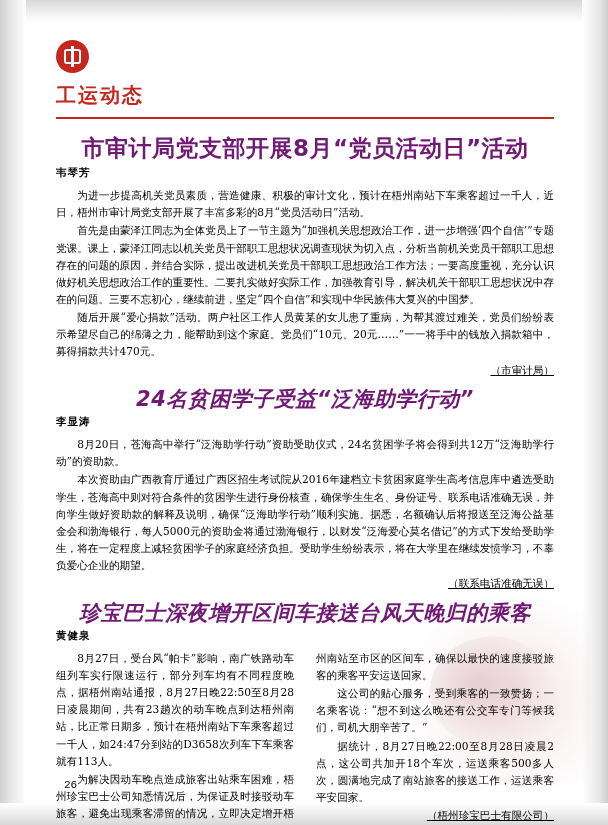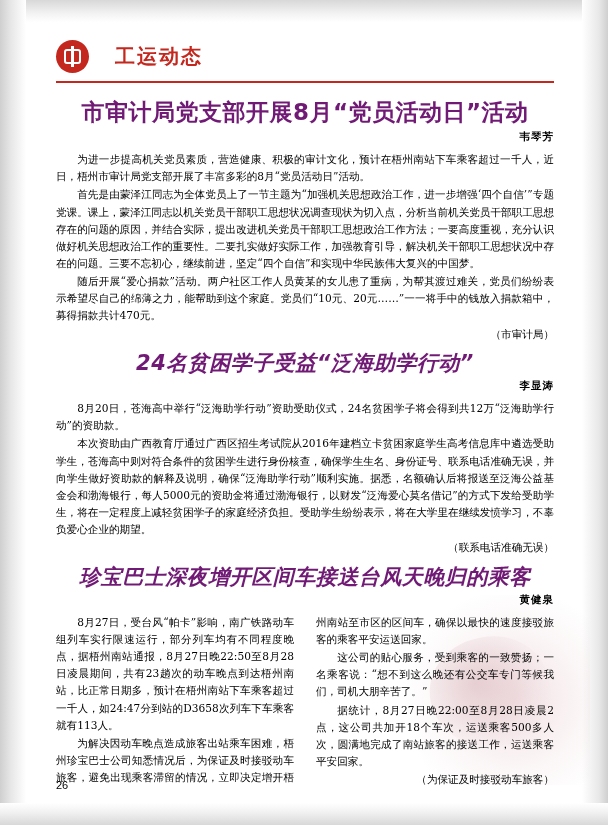--- a/index.html
+++ b/index.html
@@ -68,23 +68,24 @@
   .content {
     position: absolute;
     left: 56px;
     top: 40px;
     width: 498px;
   }
 
   
   .masthead {
     display: flex;
-    align-items: center;
-    gap: 26px;
+    align-items: flex-start;
+    gap: 9px;
     padding-bottom: 6px;
+    flex-direction: column;
   }
   .logo-mark {
     width: 33px;
     height: 33px;
     border-radius: 50%;
     background: #c3271d;
     position: relative;
     flex: 0 0 auto;
   }
   .logo-mark:before {
@@ -132,53 +133,54 @@
     line-height: 1.35;
     color: #701a75;
     margin: 6px 0 2px 0;
     letter-spacing: 0.5px;
   }
   .headline.small {
     font-size: 21px;
     font-style: italic;
   }
   .byline {
-    text-align: right;
+    text-align: left;
     font-size: 10.5px;
     font-weight: bold;
     font-family: Liberation Mono, monospace;
     margin: 1px 0 7px 0;
     letter-spacing: 1px;
   }
   p.body {
     font-size: 10.6px;
     line-height: 1.62;
     text-align: justify;
     text-justify: inter-ideograph;
     margin: 0 0 1px 0;
     text-indent: 2em;
     color: #000;
   }
   p.body.signoff {
     text-align: right;
     text-indent: 0;
     margin-top: 1px;
+    text-decoration: underline;
   }
   .twocol {
     column-count: 2;
     column-gap: 22px;
   }
   .twocol p.body { break-inside: auto; }
 
   .page-number {
     position: absolute;
-    left: 56px;
+    left: 64px;
     bottom: 34px;
     font-size: 11px;
-    font-family: Liberation Sans, sans-serif;
+    font-family: Liberation Mono, monospace;
     color: #000;
   }
 </style>
 </head>
 <body>
 
 <div class="page">
   <div class="edge-top"></div>
   <div class="edge-left"></div>
   <div class="edge-right"></div>
@@ -211,20 +213,20 @@
     </div>
 
     <div class="article">
       <h1 class="headline small">珍宝巴士深夜增开区间车接送台风天晚归的乘客</h1>
       <div class="byline">黄健泉</div>
       <div class="twocol">
         <p class="body">8月27日，受台风“帕卡”影响，南广铁路动车组列车实行限速运行，部分列车均有不同程度晚点，据梧州南站通报，8月27日晚22:50至8月28日凌晨期间，共有23趟次的动车晚点到达梧州南站，比正常日期多，预计在梧州南站下车乘客超过一千人，如24:47分到站的D3658次列车下车乘客就有113人。</p>
         <p class="body">为解决因动车晚点造成旅客出站乘车困难，梧州珍宝巴士公司知悉情况后，为保证及时接驳动车旅客，避免出现乘客滞留的情况，立即决定增开梧州南站至市区的区间车，确保以最快的速度接驳旅客的乘客平安运送回家。</p>
         <p class="body">这公司的贴心服务，受到乘客的一致赞扬；一名乘客说：“想不到这么晚还有公交车专门等候我们，司机大朋辛苦了。”</p>
         <p class="body">据统计，8月27日晚22:00至8月28日凌晨2点，这公司共加开18个车次，运送乘客500多人次，圆满地完成了南站旅客的接送工作，运送乘客平安回家。</p>
-        <p class="body signoff">（为保证及时接驳动车旅客）</p>
+        <p class="body signoff">（梧州珍宝巴士有限公司）</p>
       </div>
     </div>
 
   </div>
 
   <div class="page-number">26</div>
 </div>
 
 </body></html>

